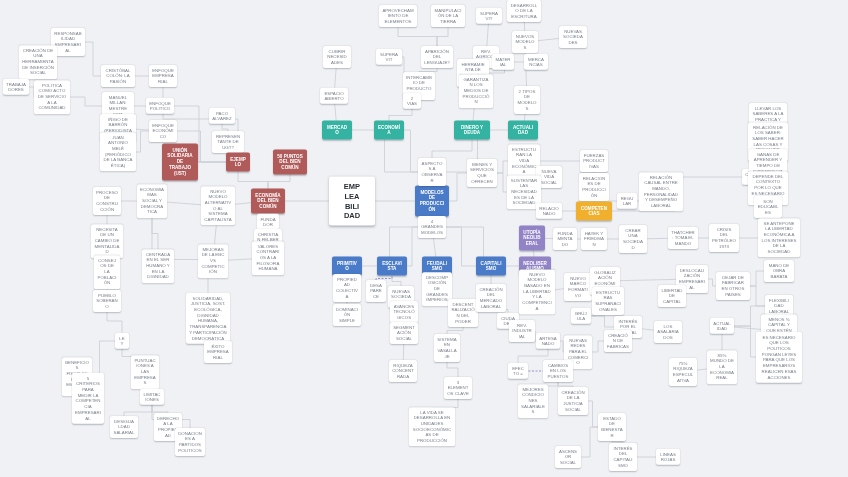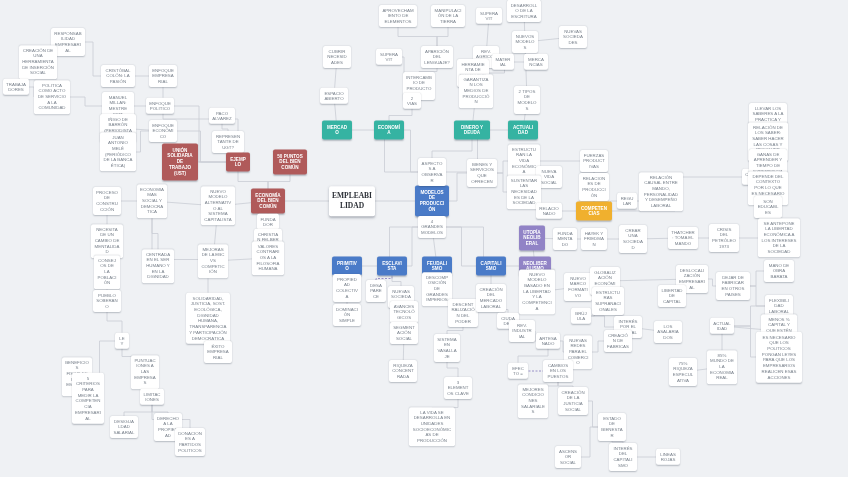--- a/index.html
+++ b/index.html
@@ -15,23 +15,22 @@
     font-size:4.4px; line-height:1.3; text-align:center;
     padding:2.5px 3px; border-radius:2px;
     box-shadow:0 0.5px 1.5px rgba(40,50,70,.28);
     max-width:46px; text-transform:uppercase; cursor:pointer;
     word-wrap:break-word;
   }
   .node.teal, .node.blue, .node.red, .node.yellow, .node.purple {
     color:#ffffff; font-weight:700; font-size:4.6px; padding:3.5px 4px; min-width:24px;
   }
   .node.title {
-    font-size:7.5px; font-weight:700; color:#2b2f36; padding:5px 2px;
+    font-size:7.5px; font-weight:700; color:#2b2f36; padding:5px 14px;
     box-shadow:0 1px 2.5px rgba(40,50,70,.35);
-    font-family:Liberation Serif, serif;
   }
 </style>
 </head>
 <body>
 
 <div id="canvas" style="background: rgb(239, 241, 244);">
   <svg id="edges-layer" width="848" height="477" viewBox="0 0 848 477">
       <path d="M398 16 L398 36.5 L437 36.5 L437 57" fill="none" stroke="#c9cdd4" stroke-width="0.8"></path>
       <path d="M448 16 L448 36.5 L437 36.5 L437 57" fill="none" stroke="#c9cdd4" stroke-width="0.8"></path>
       <path d="M489 16 L486 57" fill="none" stroke="#c9cdd4" stroke-width="0.8"></path>

